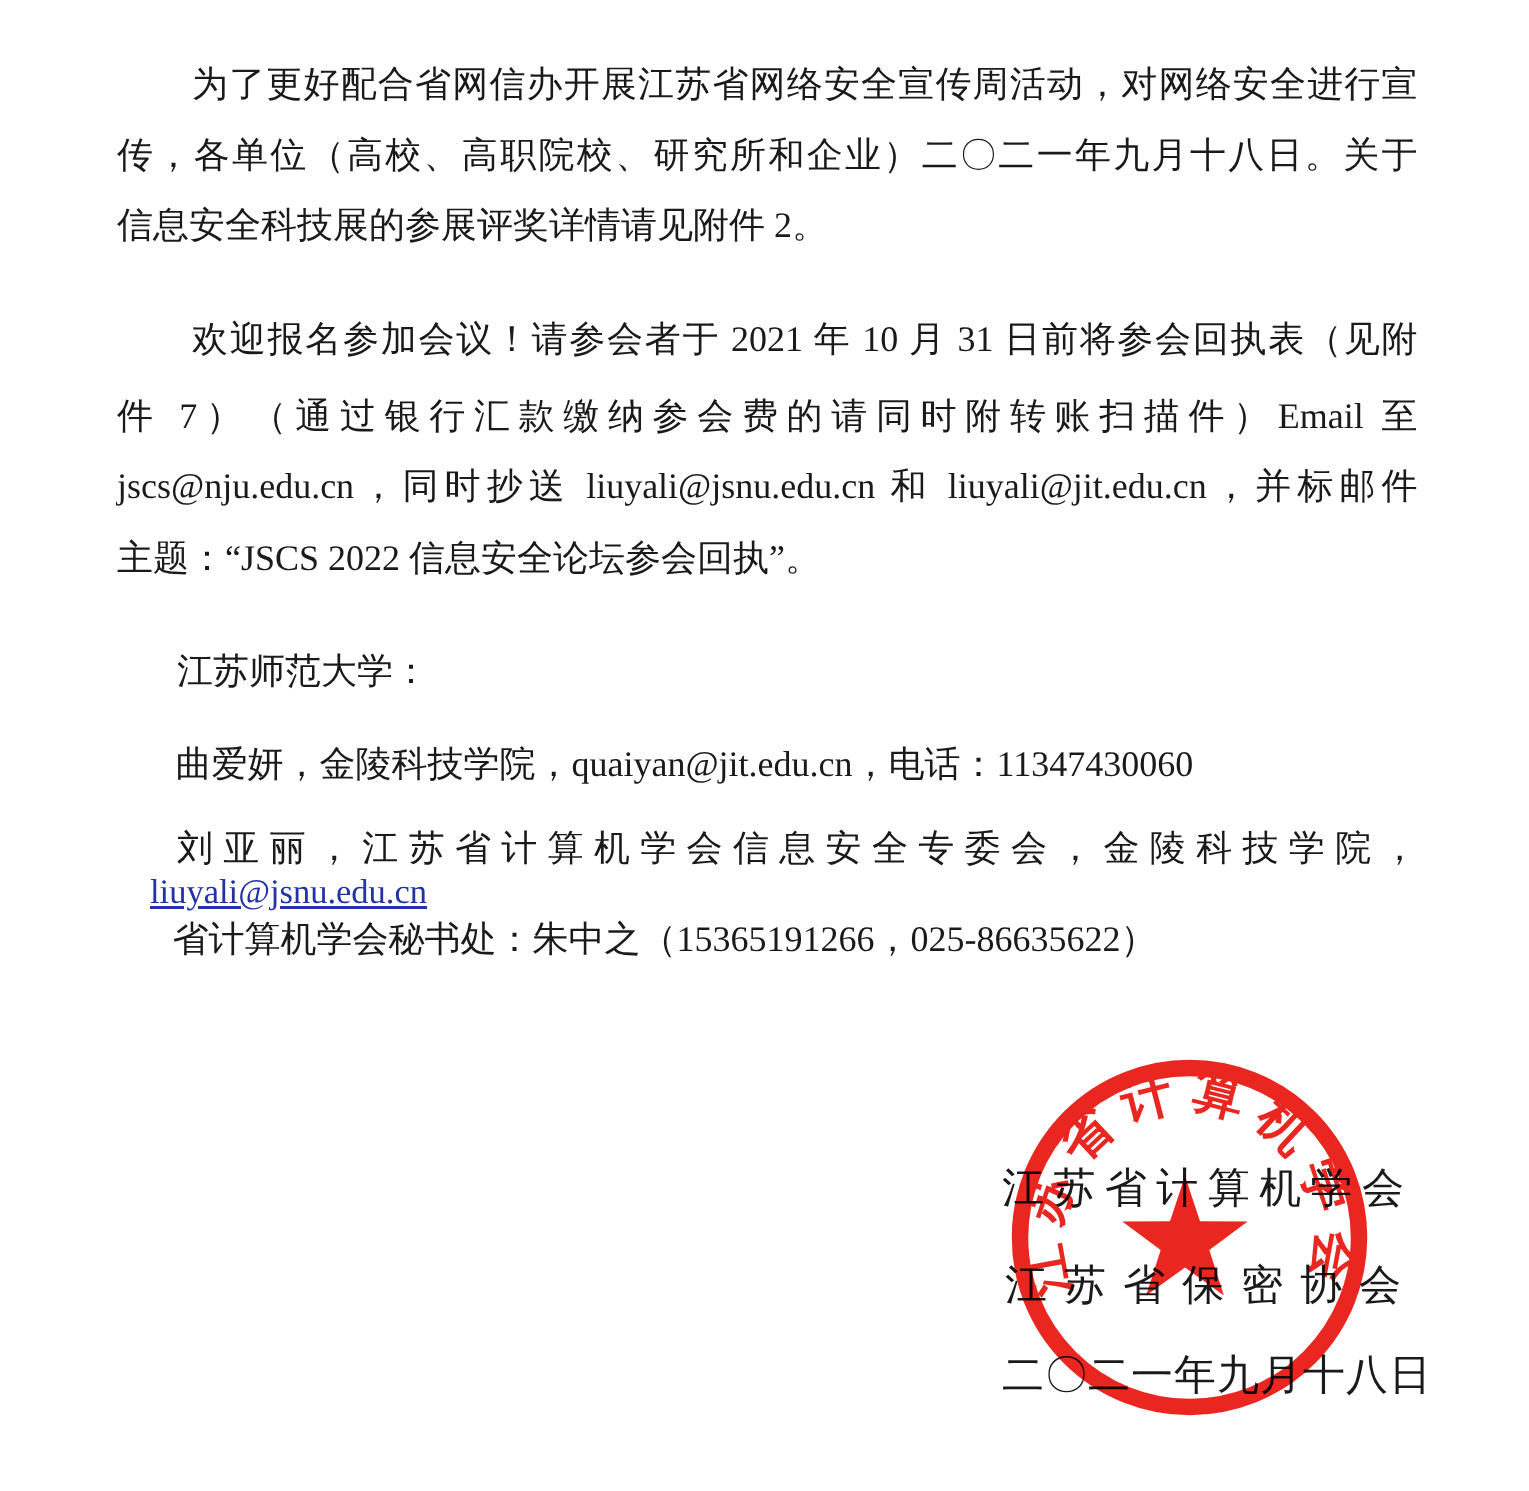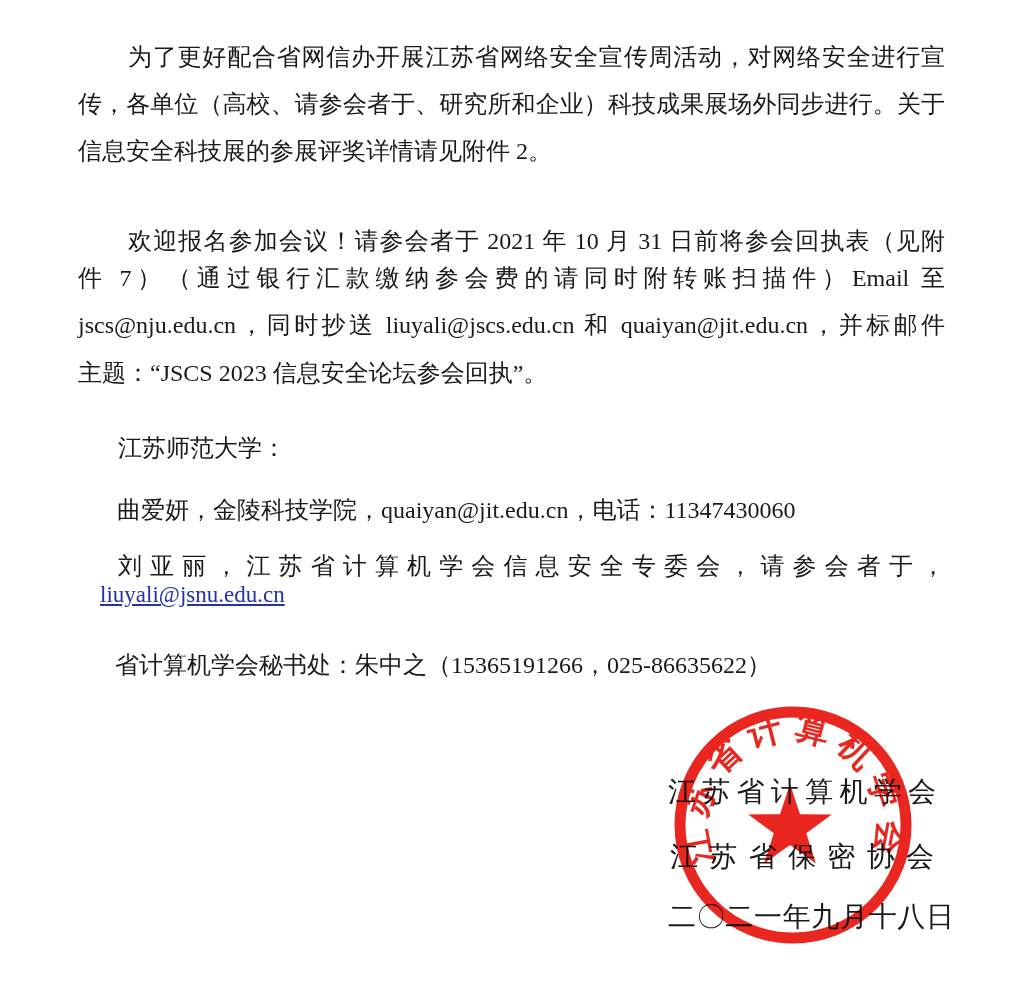--- a/index.html
+++ b/index.html
@@ -57,37 +57,37 @@
     letter-spacing: 9px;
   }
 </style>
 </head>
 <body>
 
 <div class="page">
 
   <div>
     <div class="line stretch indent" style="top:42px">为了更好配合省网信办开展江苏省网络安全宣传周活动，对网络安全进行宣</div>
-    <div class="line stretch" style="top:89px">传，各单位（高校、请参会者于、研究所和企业）科技成果展场外同步进行。关于</div>
+    <div class="line stretch" style="top:89px">传，各单位（高校、高职院校、研究所和企业）二〇二一年九月十八日。关于</div>
     <div class="line" style="top:136px">信息安全科技展的参展评奖详情请见附件 2。</div>
   </div>
 
   <div>
-    <div class="line stretch indent" style="top:226px">欢迎报名参加会议！请参会者于 2021 年 10 月 31 日前将参会回执表（见附</div>
+    <div class="line stretch indent" style="top:212px">欢迎报名参加会议！请参会者于 2021 年 10 月 31 日前将参会回执表（见附</div>
     <div class="line stretch" style="top:263px">件 7）（通过银行汇款缴纳参会费的请同时附转账扫描件）Email 至</div>
-    <div class="line stretch" style="top:310px">jscs@nju.edu.cn，同时抄送 liuyali@jscs.edu.cn 和 quaiyan@jit.edu.cn，并标邮件</div>
-    <div class="line" style="top:358px">主题：“JSCS 2023 信息安全论坛参会回执”。</div>
+    <div class="line stretch" style="top:310px">jscs@nju.edu.cn，同时抄送 liuyali@jsnu.edu.cn 和 liuyali@jit.edu.cn，并标邮件</div>
+    <div class="line" style="top:358px">主题：“JSCS 2022 信息安全论坛参会回执”。</div>
   </div>
 
   <div>
     <div class="line" style="top:433px; left:118px; width:827px">江苏师范大学：</div>
     <div class="line" style="top:495px; left:117px; width:828px">曲爱妍，金陵科技学院，quaiyan@jit.edu.cn，电话：11347430060</div>
-    <div class="line stretch" style="top:551px; left:118px; width:827px">刘亚丽，江苏省计算机学会信息安全专委会，请参会者于，</div>
+    <div class="line stretch" style="top:551px; left:118px; width:827px">刘亚丽，江苏省计算机学会信息安全专委会，金陵科技学院，</div>
     <a class="email-link" href="#">liuyali@jsnu.edu.cn</a>
-    <div class="line" style="top:650px; left:115px; width:830px">省计算机学会秘书处：朱中之（15365191266，025-86635622）</div>
+    <div class="line" style="top:612px; left:115px; width:830px">省计算机学会秘书处：朱中之（15365191266，025-86635622）</div>
   </div>
 
   <div>
     <div class="sig stretch" style="top:773px; width:268px">江苏省计算机学会</div>
     <div class="sig stretch" style="top:838px; left:670px; width:264px">江苏省保密协会</div>
     <div class="sig stretch" style="top:898px; width:286px">二〇二一年九月十八日</div>
   </div>
 
   <svg class="seal" viewBox="0 0 250 250" aria-hidden="true">
     <circle cx="125" cy="125" r="113" fill="none" stroke-width="11" stroke="#e8150d"></circle>

